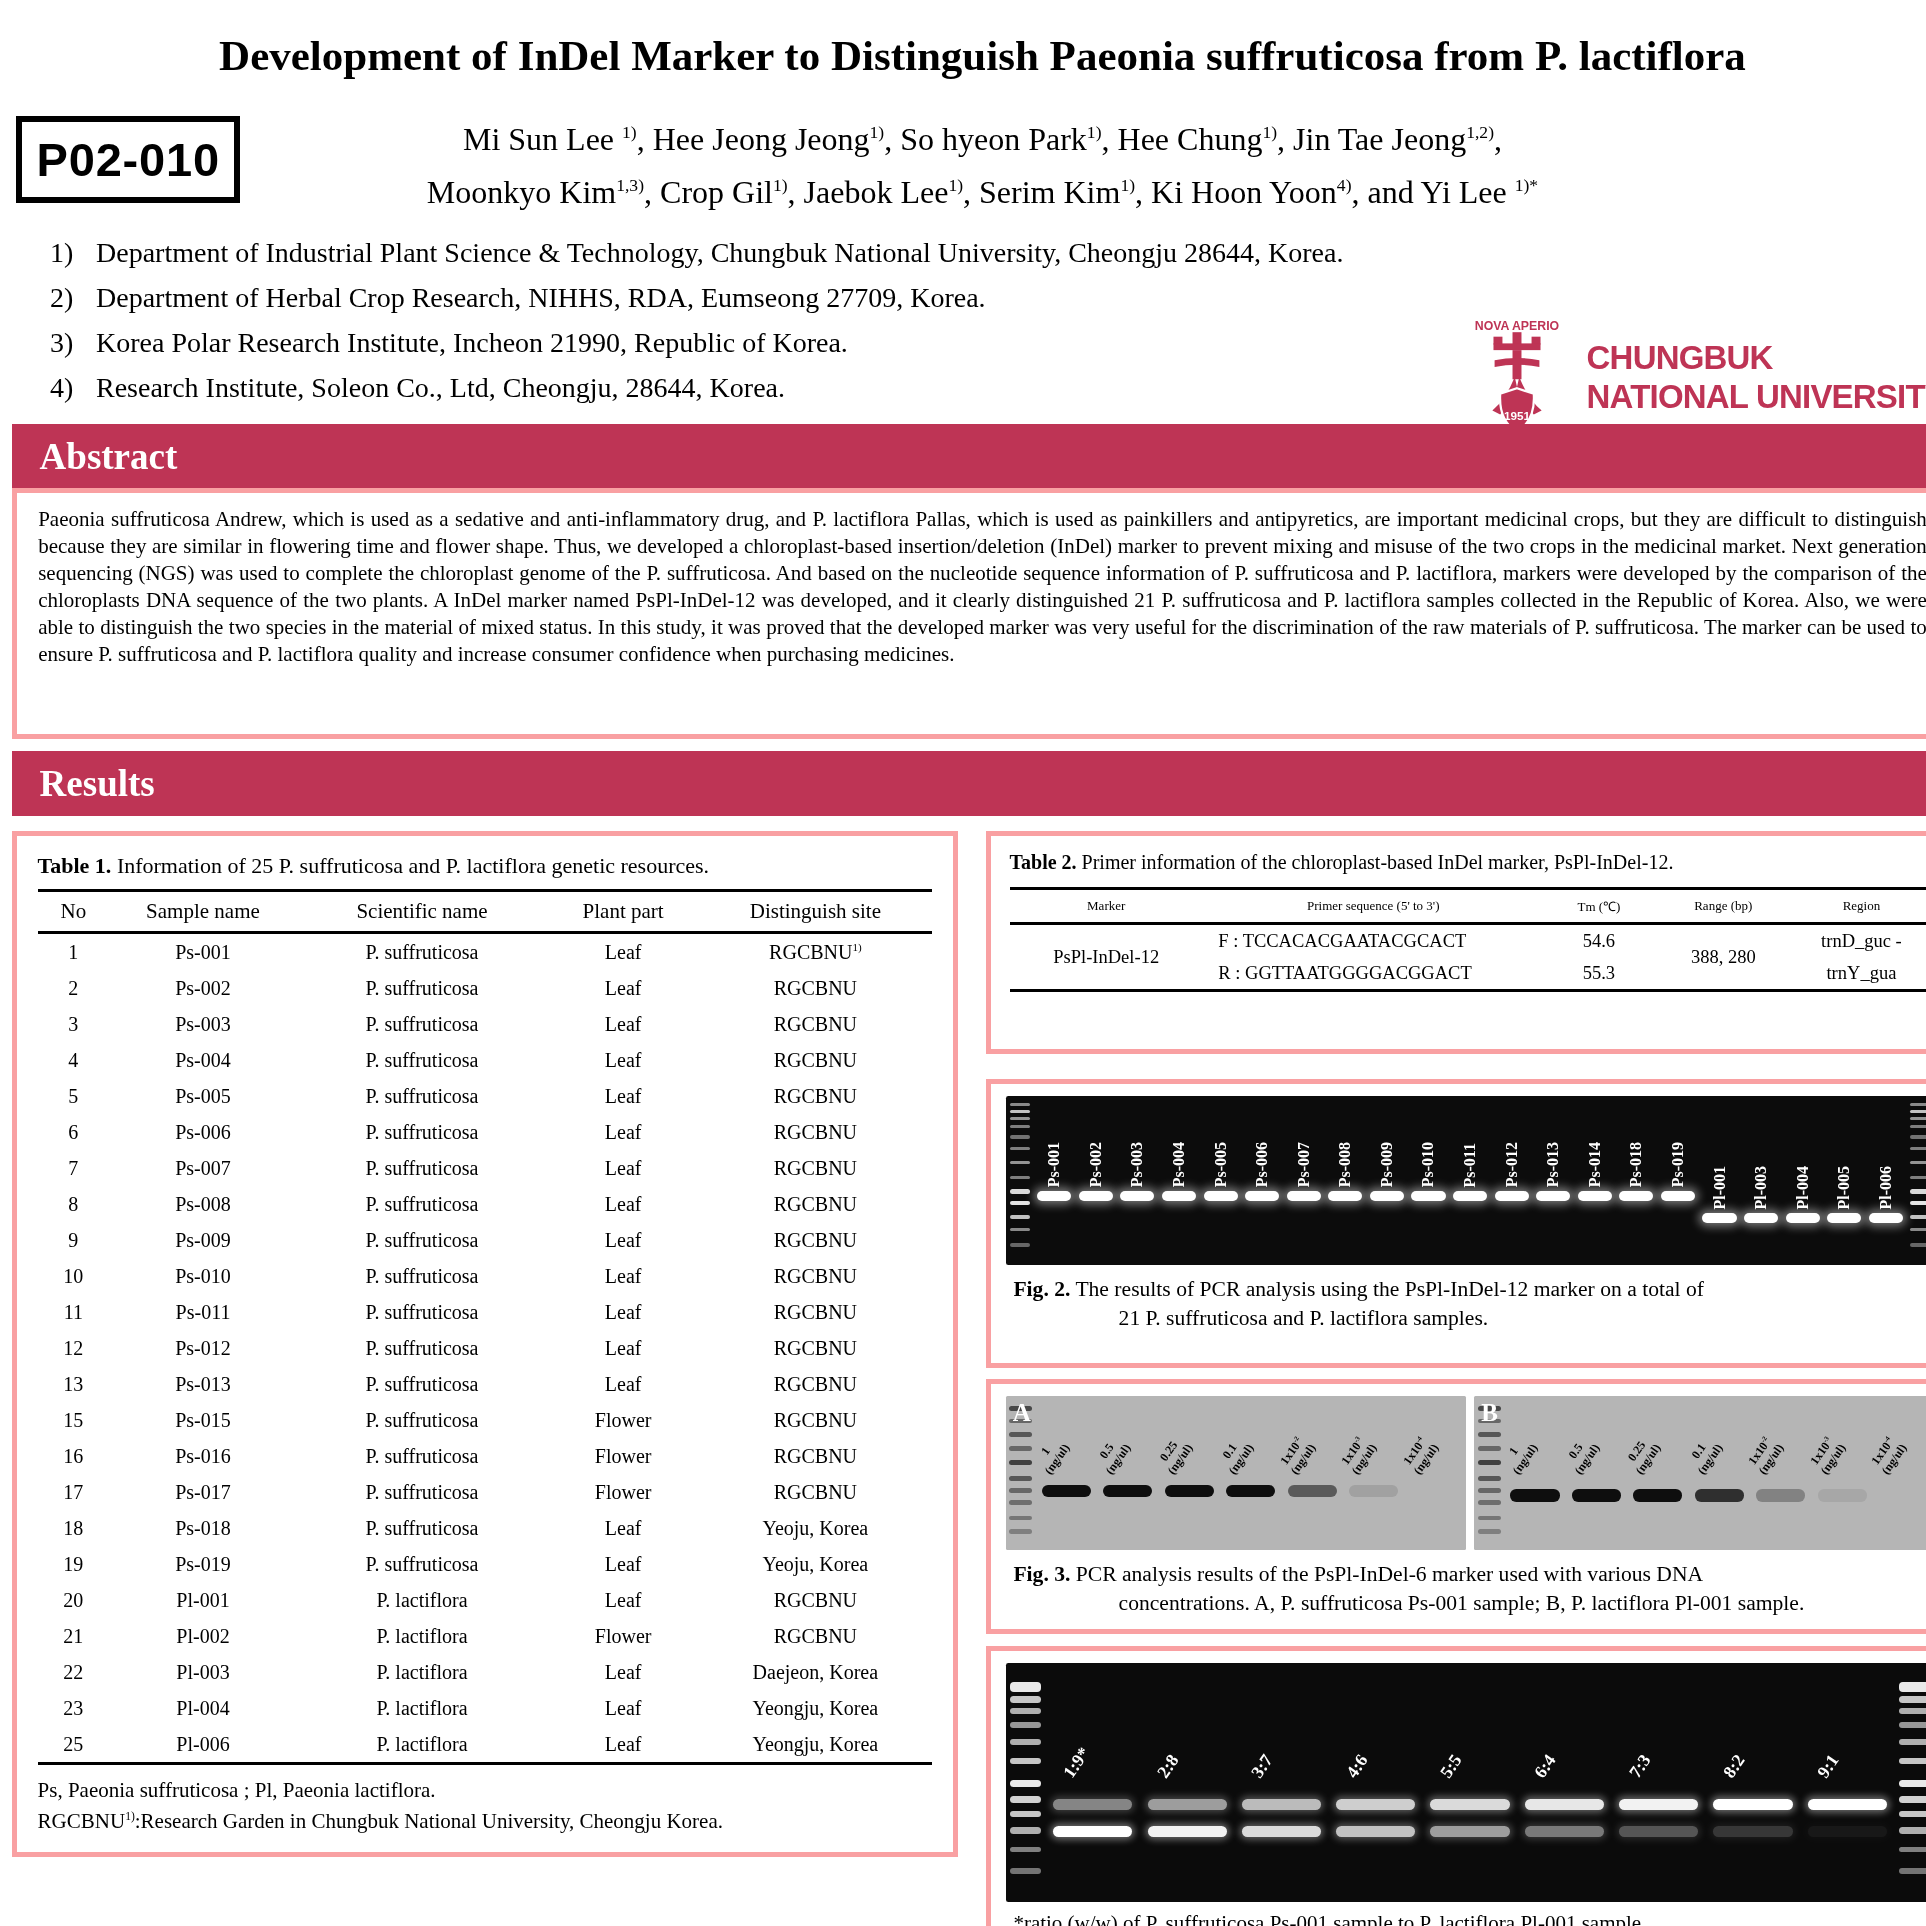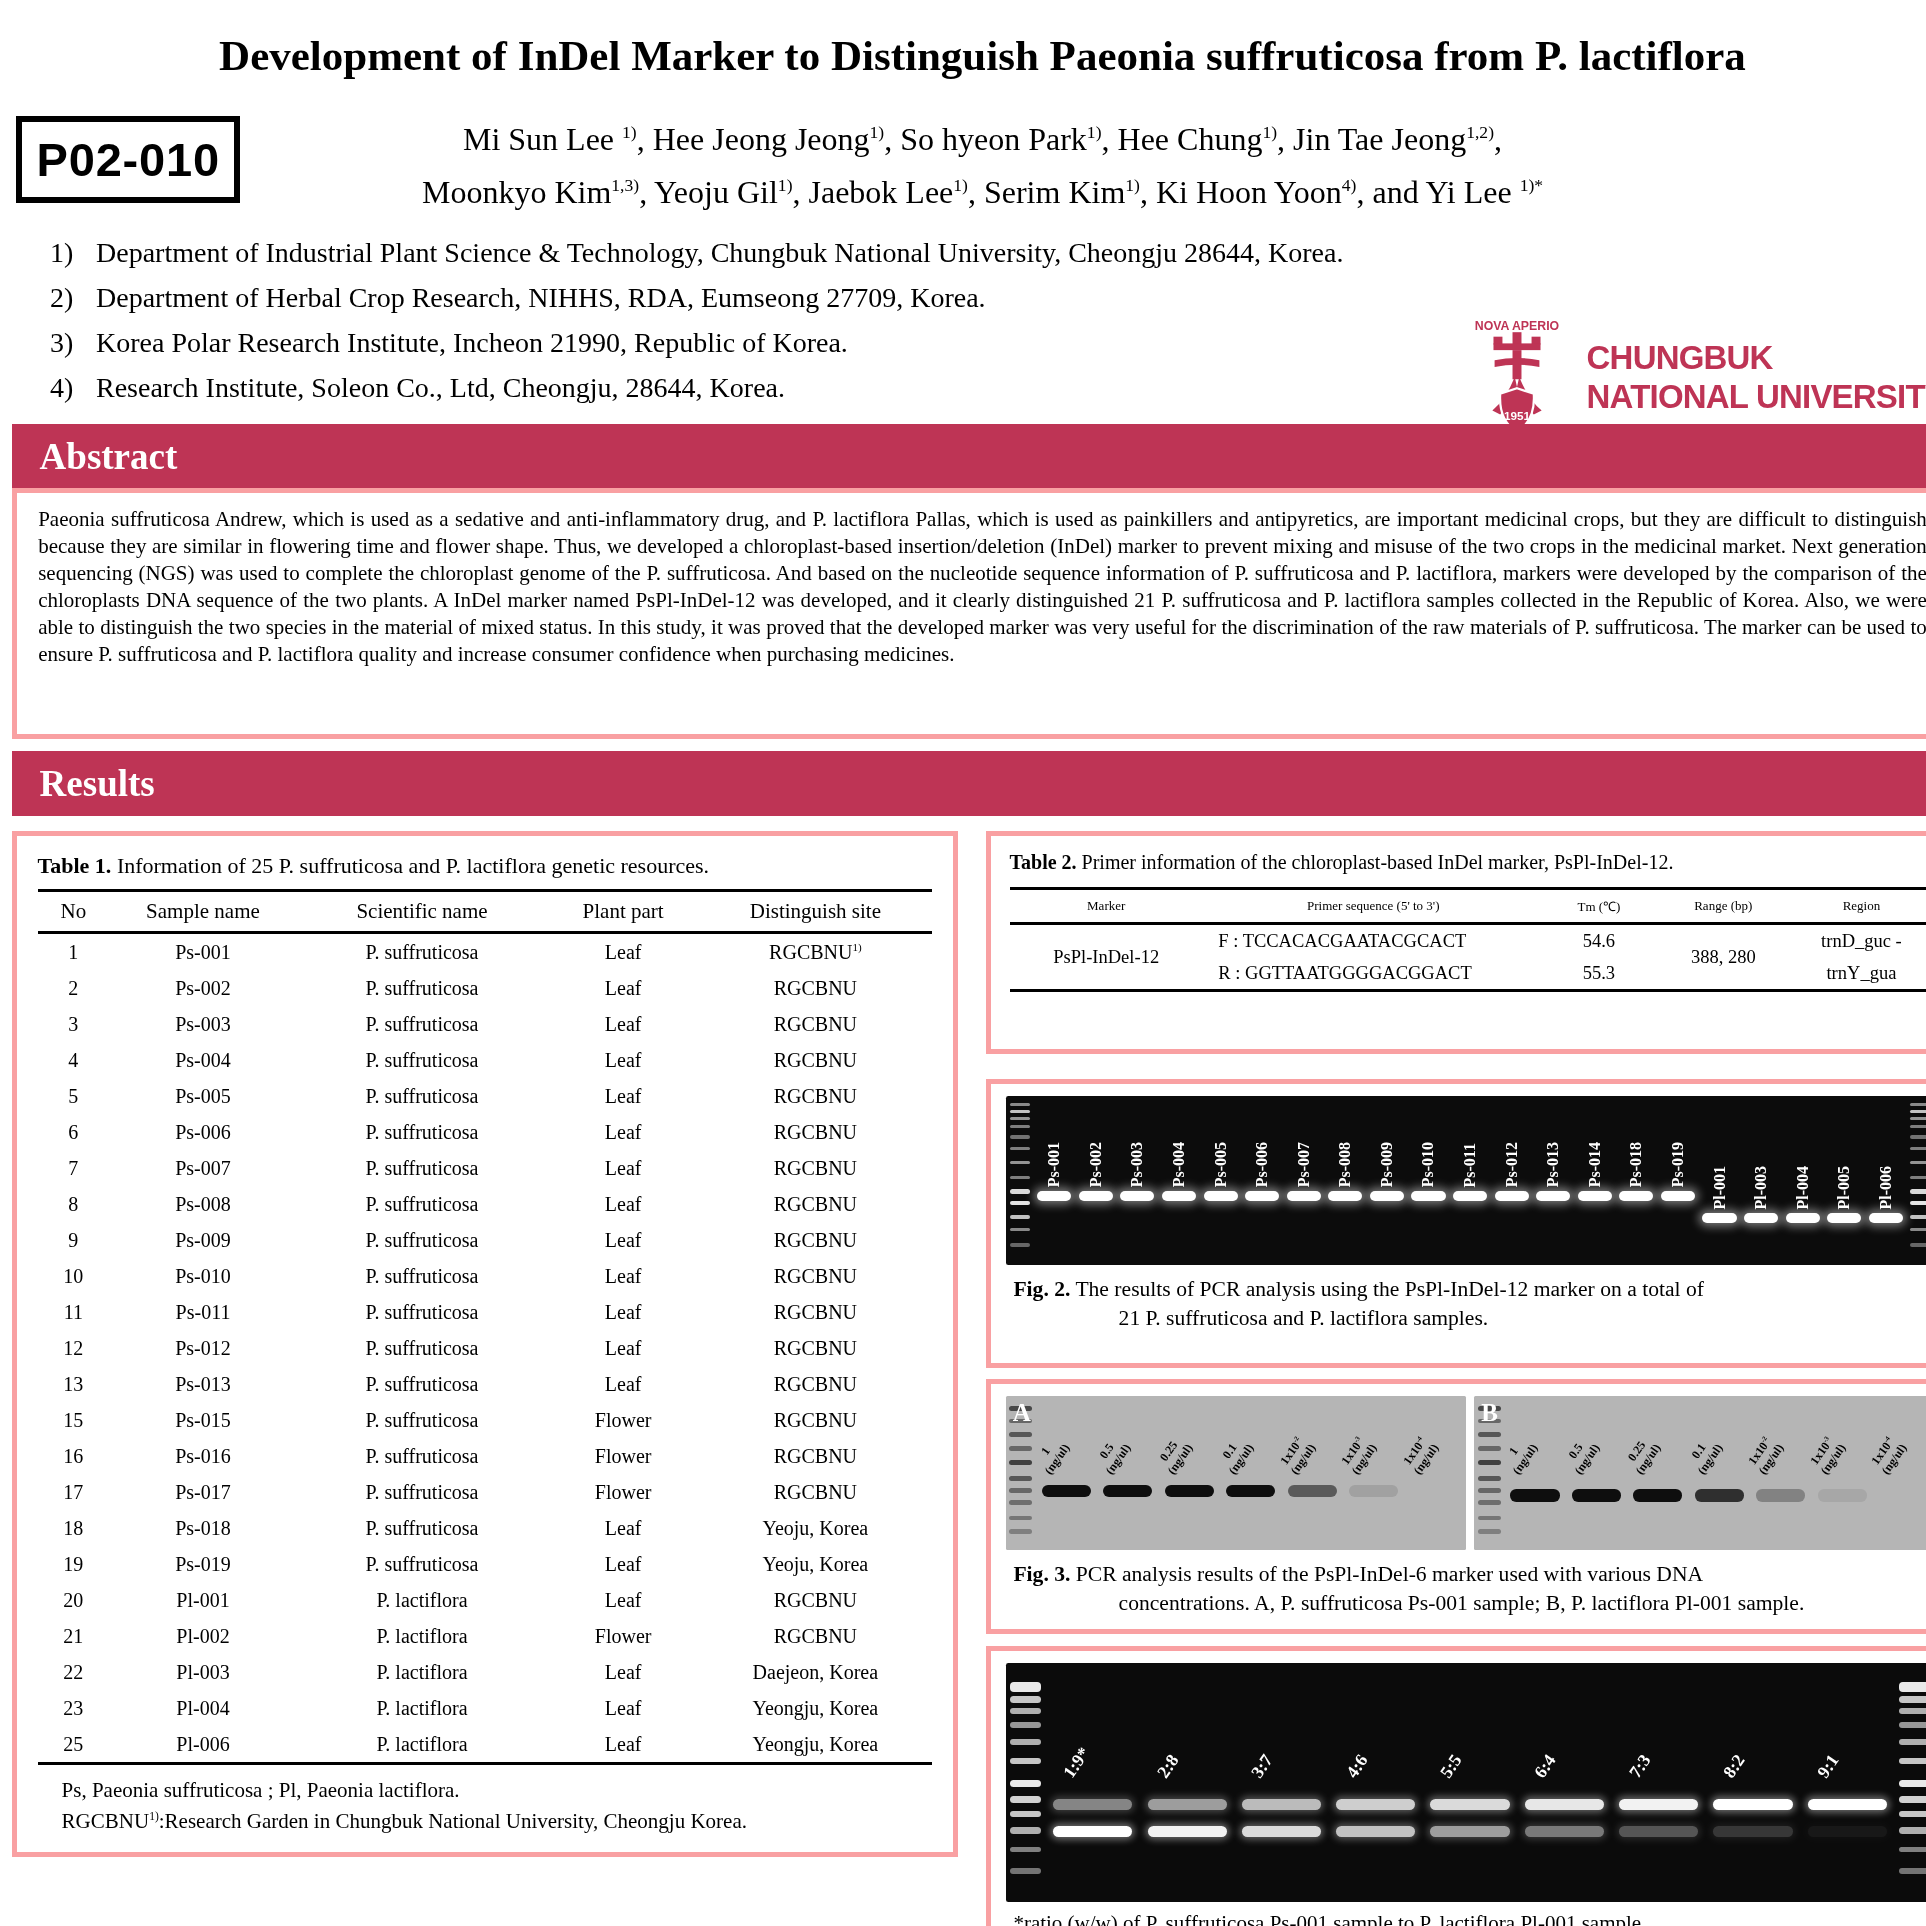--- a/index.html
+++ b/index.html
@@ -27,21 +27,21 @@
   .panel{position:absolute;background:#fff;border:5.4px solid var(--salmon);box-sizing:border-box;}
   .abs-body{left:11.6px;right:11.6px;top:488px;height:251px;padding:13px 21.6px;
             font-size:21px;line-height:27px;text-align:justify;}
   
   .t1{left:11.6px;top:831px;width:946px;height:1026px;padding:14px 21px;}
   .tbl-title{font-size:22px;margin:3.1px 0 10px 0;}
   table{width:100%;border-collapse:collapse;}
   .dtable{border-top:3.9px solid #000;border-bottom:3.9px solid #000;font-size:20px;}
   .dtable th{border-bottom:3.1px solid #000;font-weight:normal;font-size:21px;padding:7px 1.5px;}
   .dtable td{text-align:center;padding:6.5px 1.5px;}
-  .t1foot{font-size:21px;line-height:31px;margin-top:10px;margin-left:24px;}
+  .t1foot{font-size:21px;line-height:31px;margin-top:10px;}
   
   .t2{left:986px;top:831px;width:968px;height:223px;padding:12.3px 18.5px;}
   .t2 table{font-size:18.5px;}
   .t2 th{font-weight:normal;font-size:13px;}
   .t2 td{padding:5.4px 2.3px;}
   .seqcell{text-align:left !important;padding-left:15.4px !important;}
   
   .f2{left:986px;top:1079px;width:968px;height:289px;padding:10px 11.6px;}
   .gel2{position:relative;height:169px;margin:2.3px 3.9px;background:#0c0c0c;display:flex;
         border-radius:2.3px;overflow:hidden;}
@@ -84,21 +84,21 @@
 
 <div class="title">Development of InDel Marker to Distinguish Paeonia suffruticosa from P. lactiflora</div>
 <div class="badge">P02-010</div>
 
 <div class="authors">
   <div class="aline">
     
   <span><span>Mi Sun Lee </span><sup>1)</sup></span><span><span>, Hee Jeong Jeong</span><sup>1)</sup></span><span><span>, So hyeon Park</span><sup>1)</sup></span><span><span>, Hee Chung</span><sup>1)</sup></span><span><span>, Jin Tae Jeong</span><sup>1,2)</sup></span><span><span>,</span><sup></sup></span></div>
   <div class="aline">
     
-  <span><span>Moonkyo Kim</span><sup>1,3)</sup></span><span><span>, Yeoju Gil</span><sup>1)</sup></span><span><span>, Jaebok Lee</span><sup>1)</sup></span><span><span>, Serim Kim</span><sup>1)</sup></span><span><span>, Ki Hoon Yoon</span><sup>4)</sup></span><span><span>, and Yi Lee </span><sup>1)*</sup></span></div>
+  <span><span>Moonkyo Kim</span><sup>1,3)</sup></span><span><span>, Crop Gil</span><sup>1)</sup></span><span><span>, Jaebok Lee</span><sup>1)</sup></span><span><span>, Serim Kim</span><sup>1)</sup></span><span><span>, Ki Hoon Yoon</span><sup>4)</sup></span><span><span>, and Yi Lee </span><sup>1)*</sup></span></div>
 </div>
 
 <div class="affils">
 
     <div class="arow">
       <span class="num">1)</span>
       <span>Department of Industrial Plant Science &amp; Technology, Chungbuk National University, Cheongju 28644, Korea.</span>
     </div>
 
     <div class="arow">

